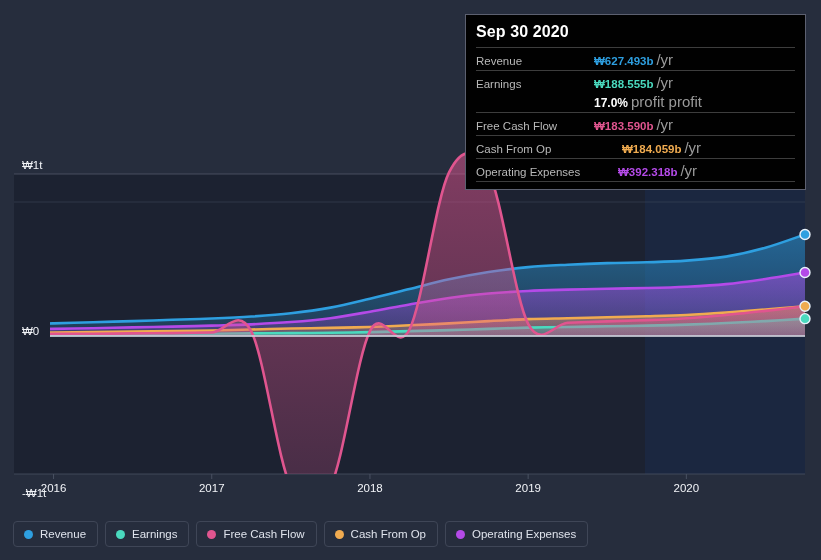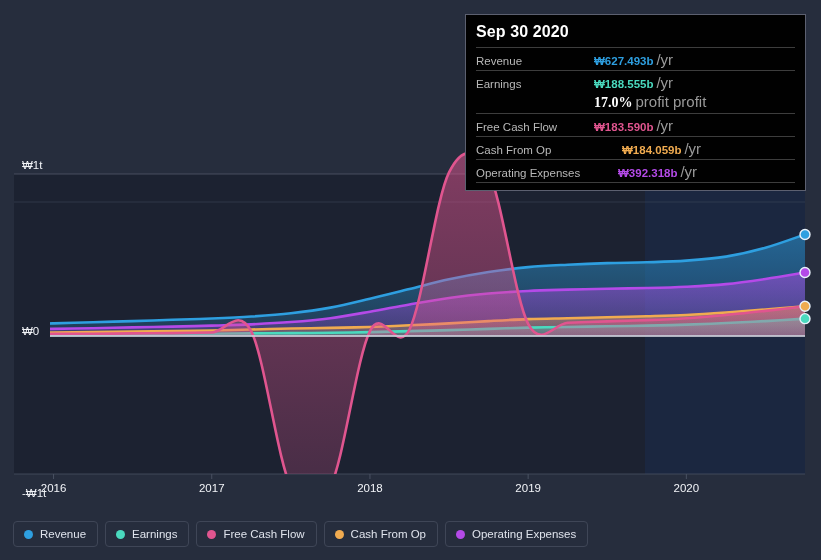--- a/index.html
+++ b/index.html
@@ -62,21 +62,21 @@
     font-weight: bold;
     font-size: 11.5px;
     white-space: nowrap;
   }
   #tooltip .tt-unit {
     color: #9a9a9a;
     font-weight: normal;
     font-size: 15px;
     margin-left: 3px;
   }
-  #tooltip .tt-margin-val { color: #ffffff; font-weight: bold; font-size: 14px; font-family: Liberation Serif, serif; }
+  #tooltip .tt-margin-val { color: #ffffff; font-weight: bold; font-size: 12px; }
   #tooltip .tt-bottomline { border-top: 1px solid #3d3d3d; height: 2px; }
 
   
   #legend {
     position: absolute;
     left: 13px;
     bottom: 13px;
     display: flex;
     gap: 7px;
     z-index: 30;

